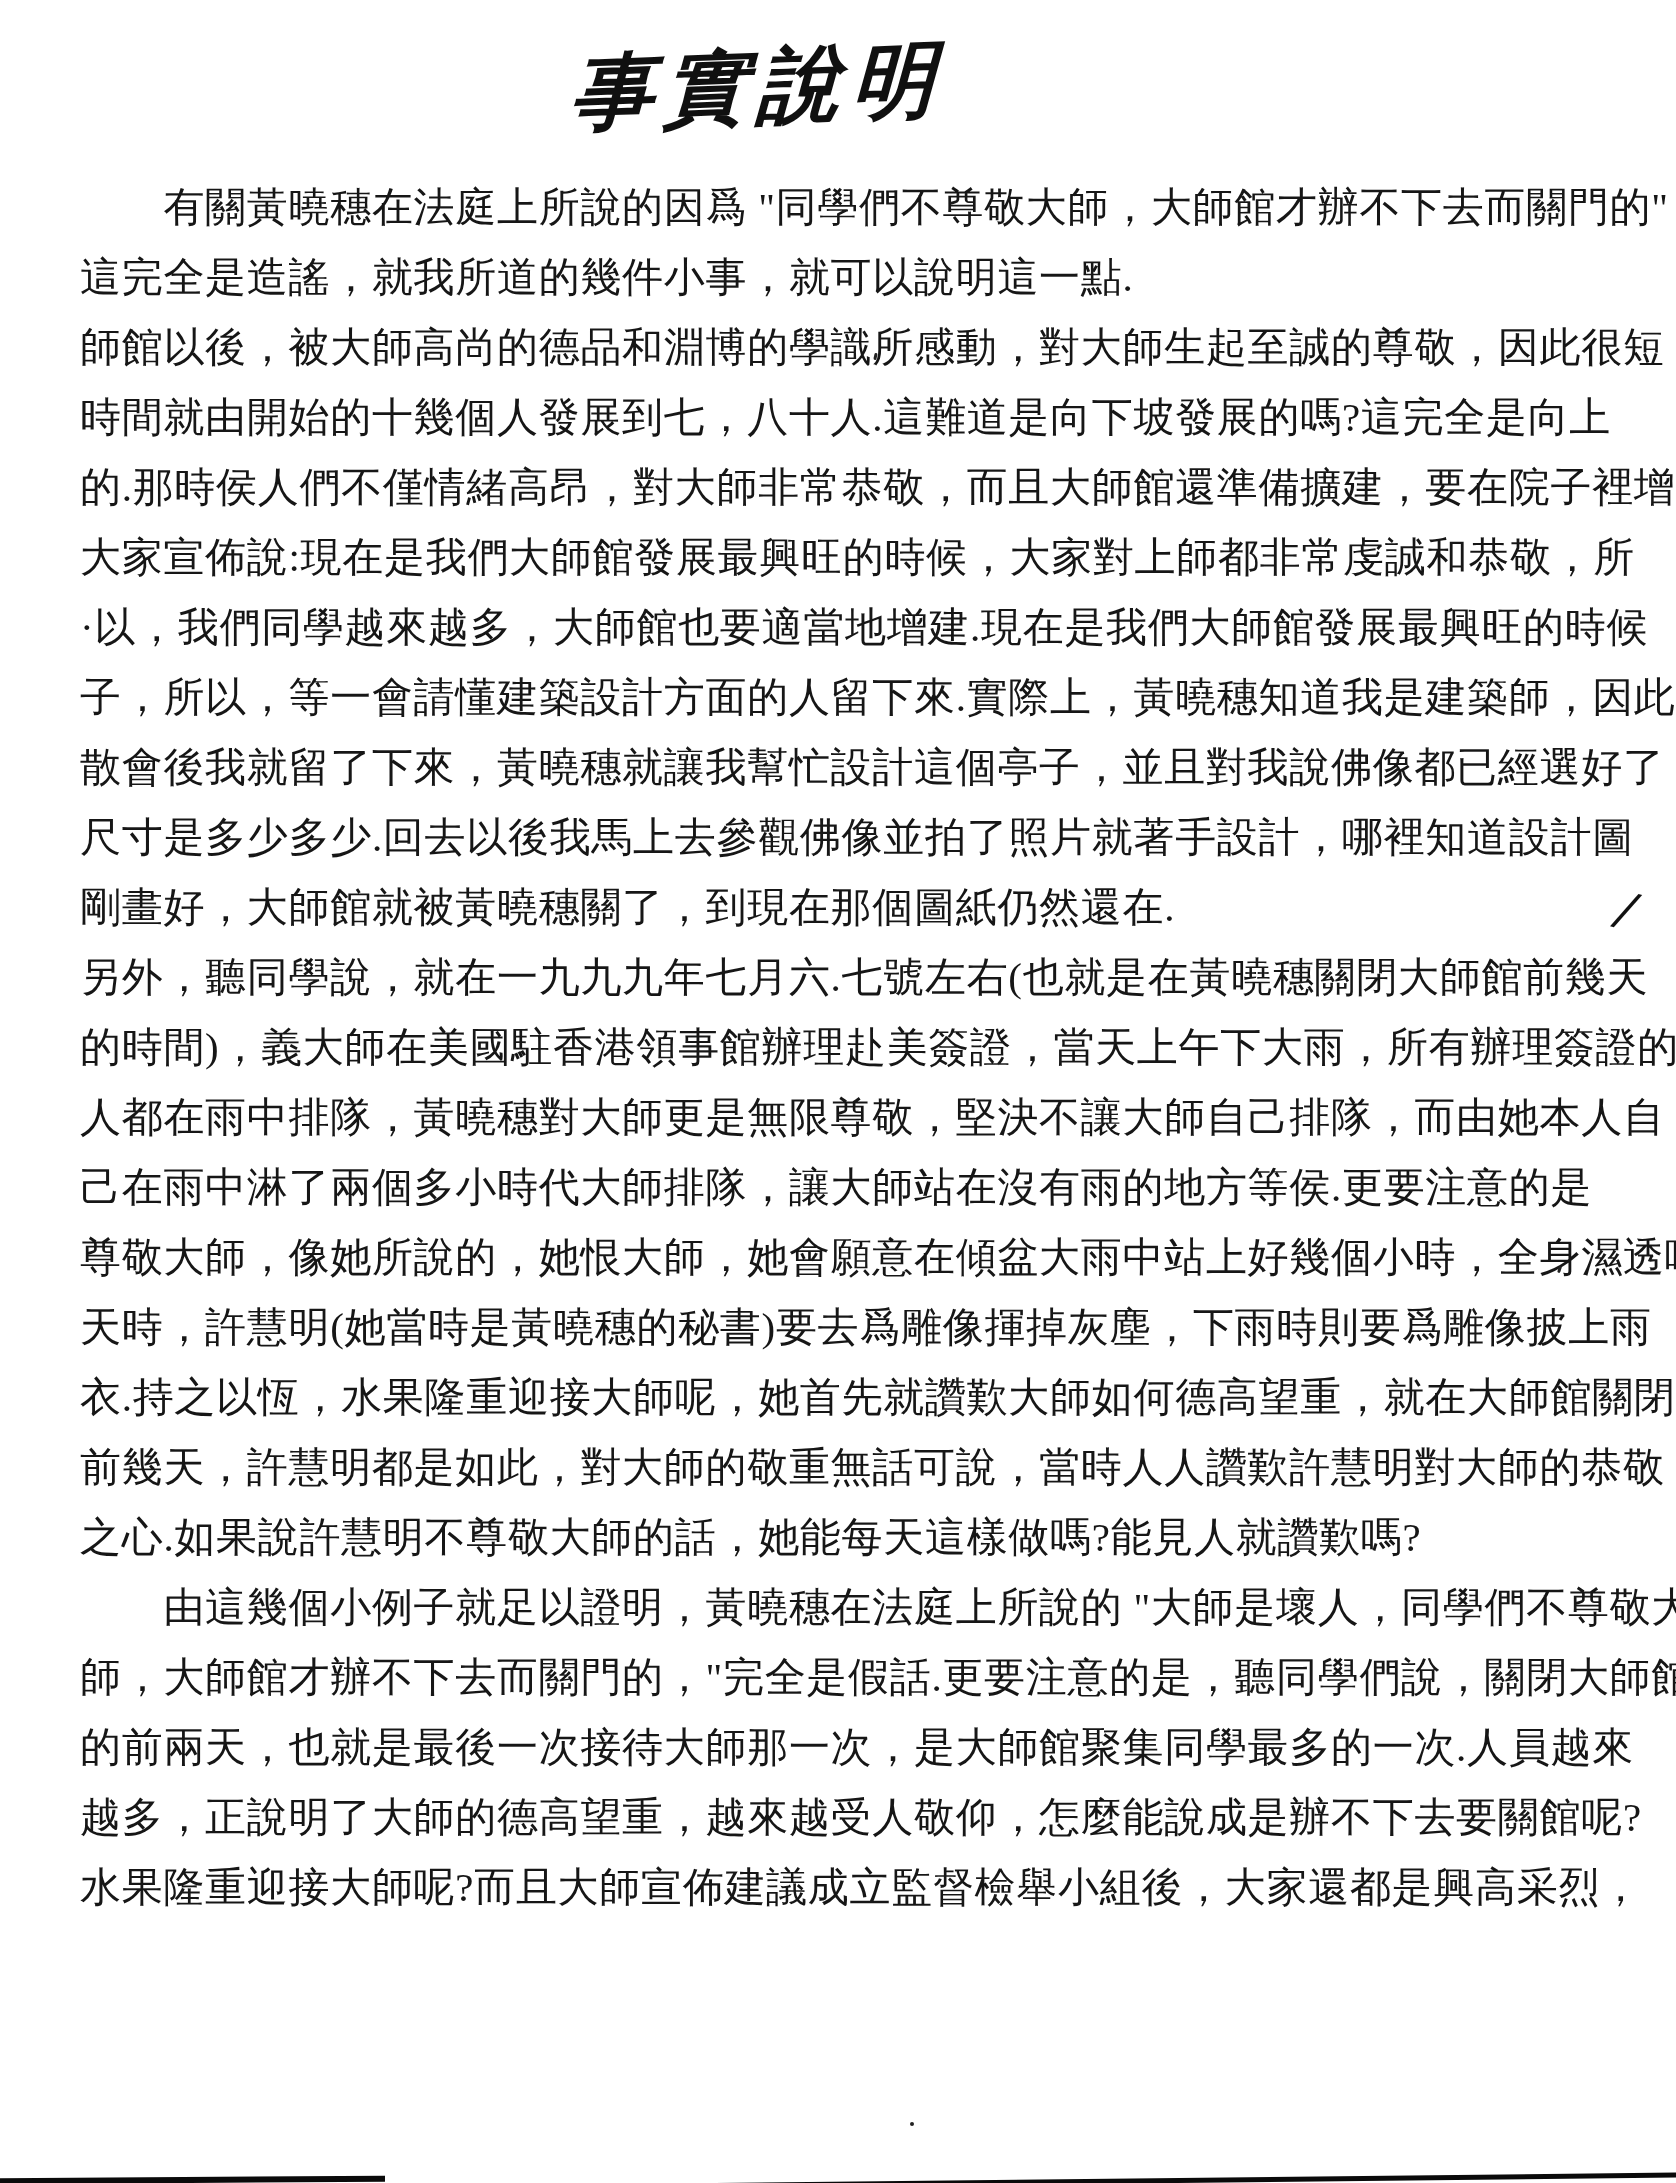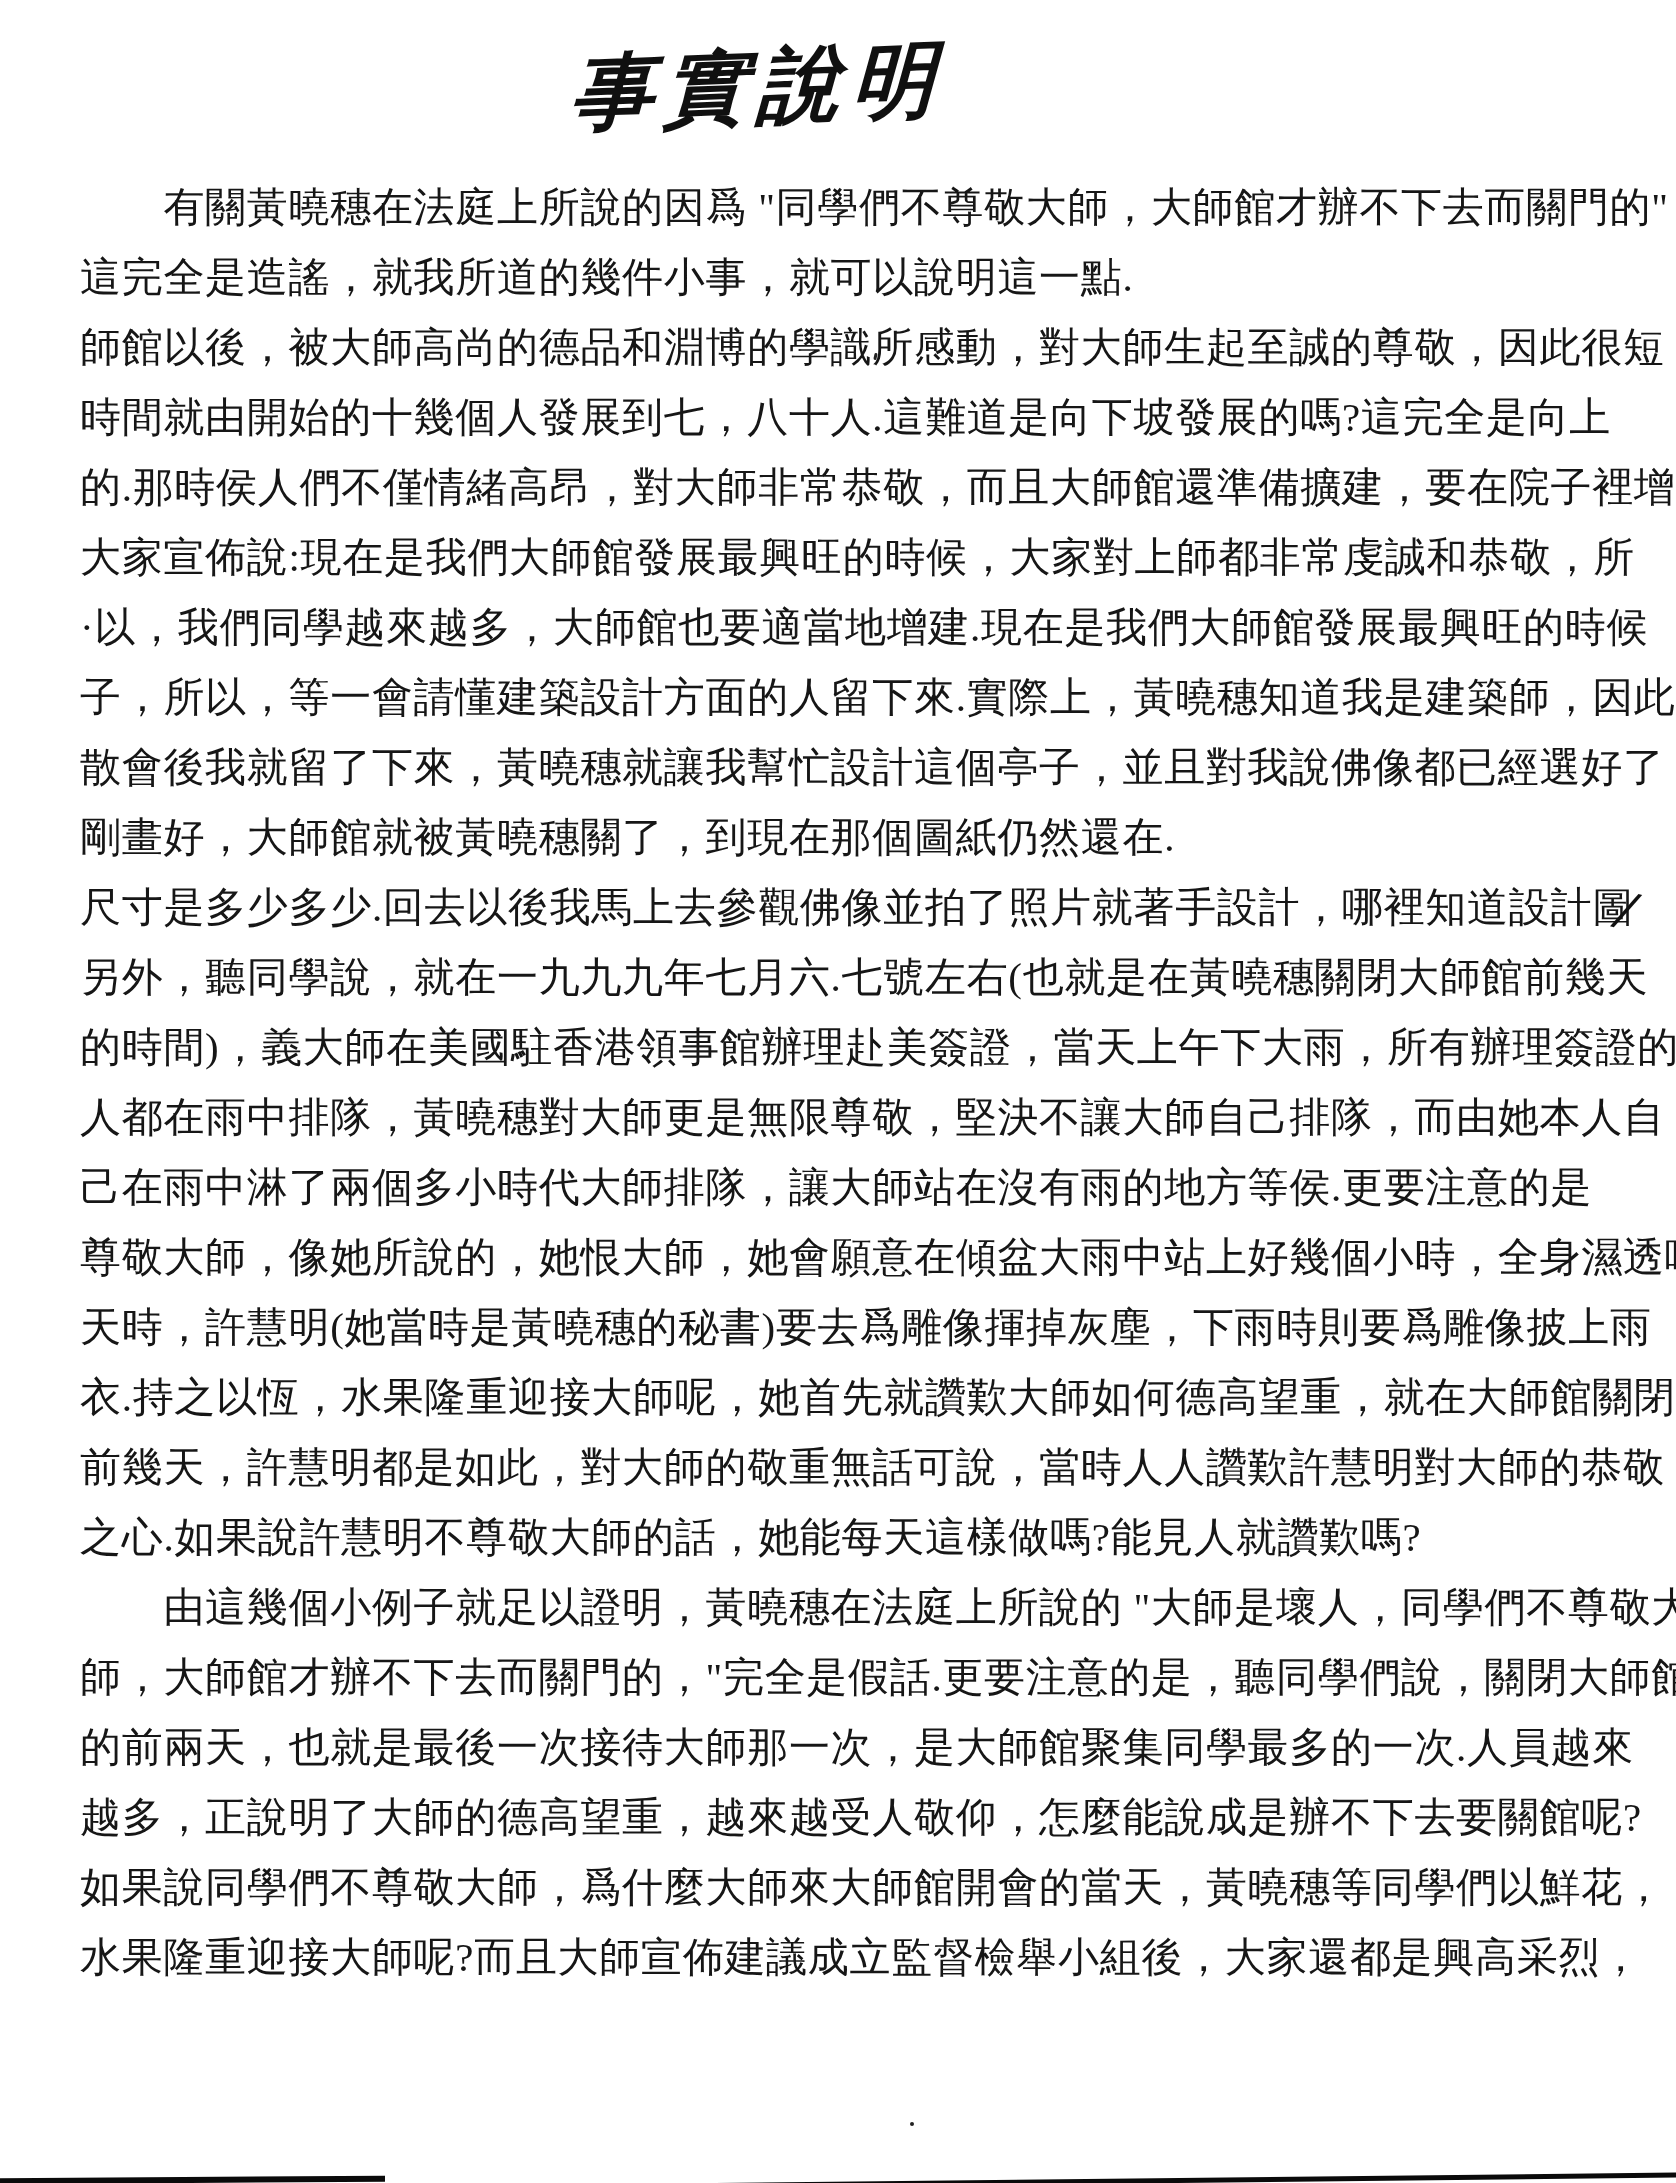--- a/index.html
+++ b/index.html
@@ -96,36 +96,35 @@
   <div class="doc-body" id="doc-body">
       <div class="text-line">　　有關黃曉穗在法庭上所說的因爲 "同學們不尊敬大師，大師館才辦不下去而關門的"，</div>
       <div class="text-line">這完全是造謠，就我所道的幾件小事，就可以說明這一點.</div>
       <div class="text-line">師館以後，被大師高尚的德品和淵博的學識所感動，對大師生起至誠的尊敬，因此很短</div>
       <div class="text-line">時間就由開始的十幾個人發展到七，八十人.這難道是向下坡發展的嗎?這完全是向上</div>
       <div class="text-line">的.那時侯人們不僅情緒高昂，對大師非常恭敬，而且大師館還準備擴建，要在院子裡增</div>
       <div class="text-line">大家宣佈說:現在是我們大師館發展最興旺的時候，大家對上師都非常虔誠和恭敬，所</div>
       <div class="text-line">·以，我們同學越來越多，大師館也要適當地增建.現在是我們大師館發展最興旺的時候</div>
       <div class="text-line">子，所以，等一會請懂建築設計方面的人留下來.實際上，黃曉穗知道我是建築師，因此</div>
       <div class="text-line">散會後我就留了下來，黃曉穗就讓我幫忙設計這個亭子，並且對我說佛像都已經選好了，</div>
+      <div class="text-line">尺寸是多少多少.回去以後我馬上去參觀佛像並拍了照片就著手設計，哪裡知道設計圖</div>
       <div class="text-line">剛畫好，大師館就被黃曉穗關了，到現在那個圖紙仍然還在.</div>
-      <div class="text-line">尺寸是多少多少.回去以後我馬上去參觀佛像並拍了照片就著手設計，哪裡知道設計圖</div>
       <div class="text-line">另外，聽同學說，就在一九九九年七月六.七號左右(也就是在黃曉穗關閉大師館前幾天</div>
       <div class="text-line">的時間)，義大師在美國駐香港領事館辦理赴美簽證，當天上午下大雨，所有辦理簽證的</div>
       <div class="text-line">人都在雨中排隊，黃曉穗對大師更是無限尊敬，堅決不讓大師自己排隊，而由她本人自</div>
       <div class="text-line">己在雨中淋了兩個多小時代大師排隊，讓大師站在沒有雨的地方等侯.更要注意的是</div>
       <div class="text-line">尊敬大師，像她所說的，她恨大師，她會願意在傾盆大雨中站上好幾個小時，全身濕透嗎?</div>
       <div class="text-line">天時，許慧明(她當時是黃曉穗的秘書)要去爲雕像揮掉灰塵，下雨時則要爲雕像披上雨</div>
       <div class="text-line">衣.持之以恆，水果隆重迎接大師呢，她首先就讚歎大師如何德高望重，就在大師館關閉</div>
       <div class="text-line">前幾天，許慧明都是如此，對大師的敬重無話可說，當時人人讚歎許慧明對大師的恭敬</div>
       <div class="text-line">之心.如果說許慧明不尊敬大師的話，她能每天這樣做嗎?能見人就讚歎嗎?</div>
       <div class="text-line">　　由這幾個小例子就足以證明，黃曉穗在法庭上所說的 "大師是壞人，同學們不尊敬大</div>
       <div class="text-line">師，大師館才辦不下去而關門的，"完全是假話.更要注意的是，聽同學們說，關閉大師館</div>
       <div class="text-line">的前兩天，也就是最後一次接待大師那一次，是大師館聚集同學最多的一次.人員越來</div>
       <div class="text-line">越多，正說明了大師的德高望重，越來越受人敬仰，怎麼能說成是辦不下去要關館呢?</div>
-      <div class="text-line">如果說同學們不尊敬大師，爲什麼大師來大師館開會的當天，黃曉穗等同學們以鮮花，</div>
       <div class="text-line">水果隆重迎接大師呢?而且大師宣佈建議成立監督檢舉小組後，大家還都是興高采烈，</div>
     </div>
 
   <div class="artifact-slash">/</div>
 
   <div class="speckle speckle-a"></div>
   <div class="speckle speckle-b"></div>
   <div class="speckle speckle-c"></div>
 
   <div class="artifact-bottom-line"></div>

